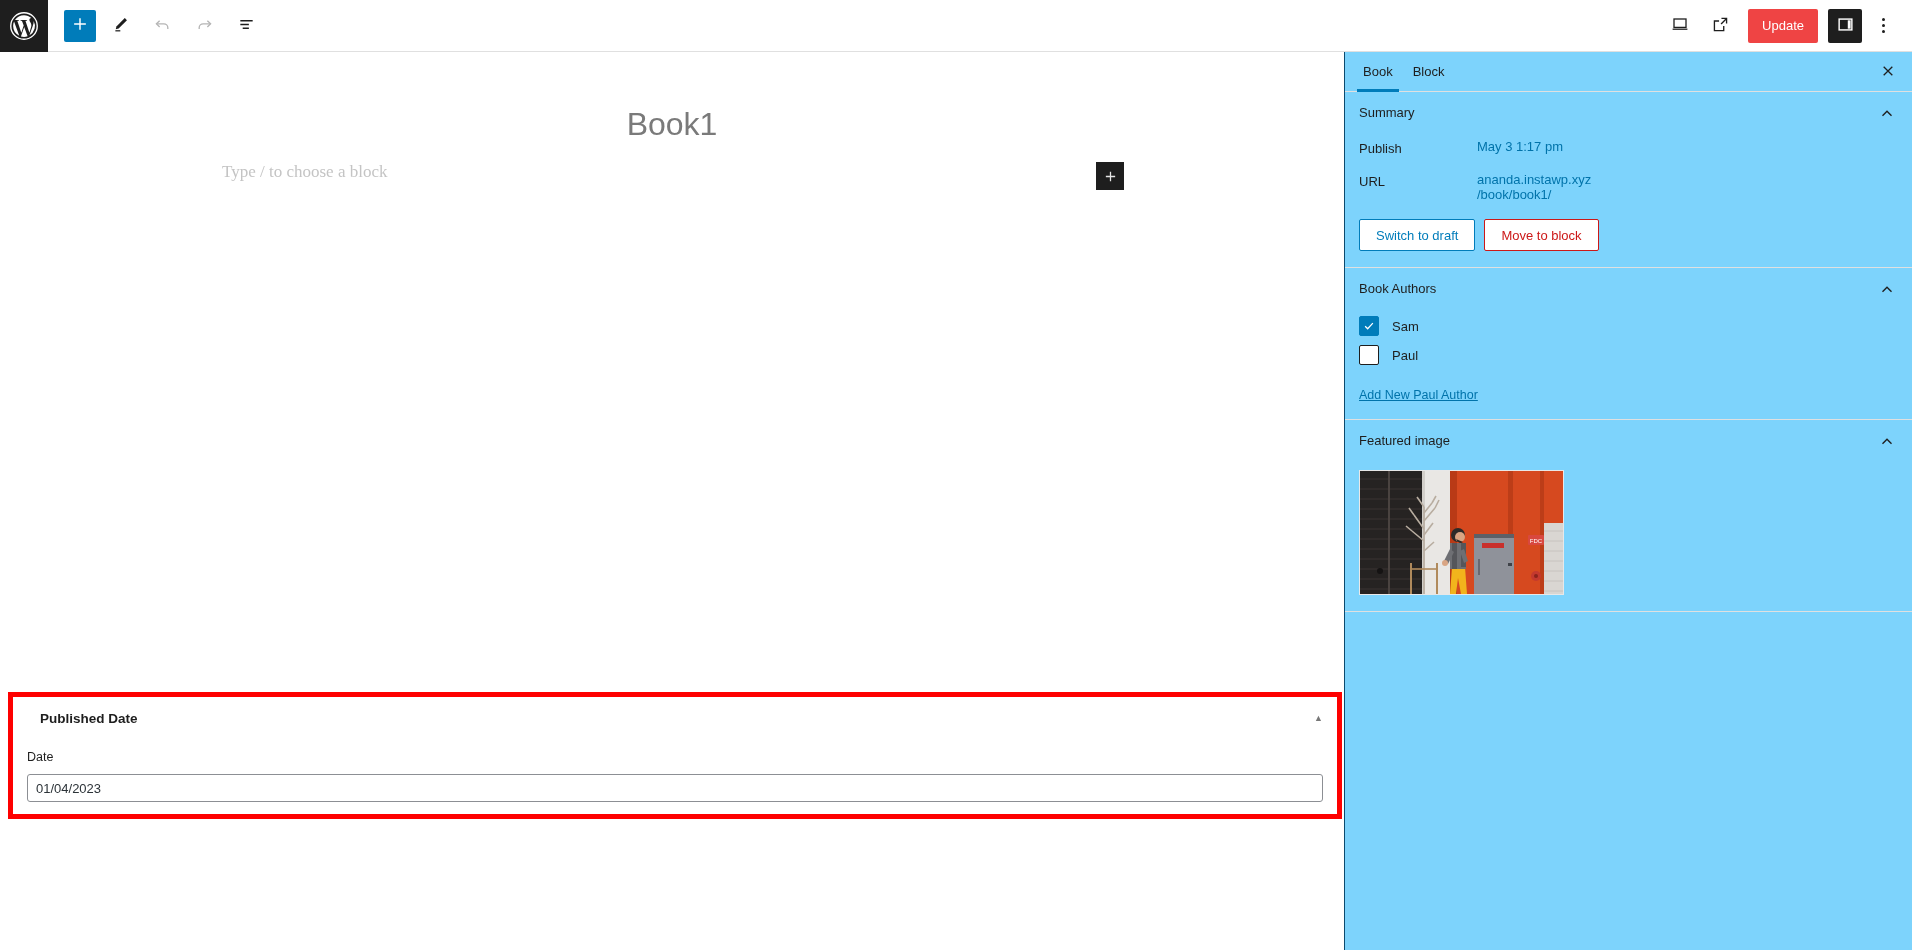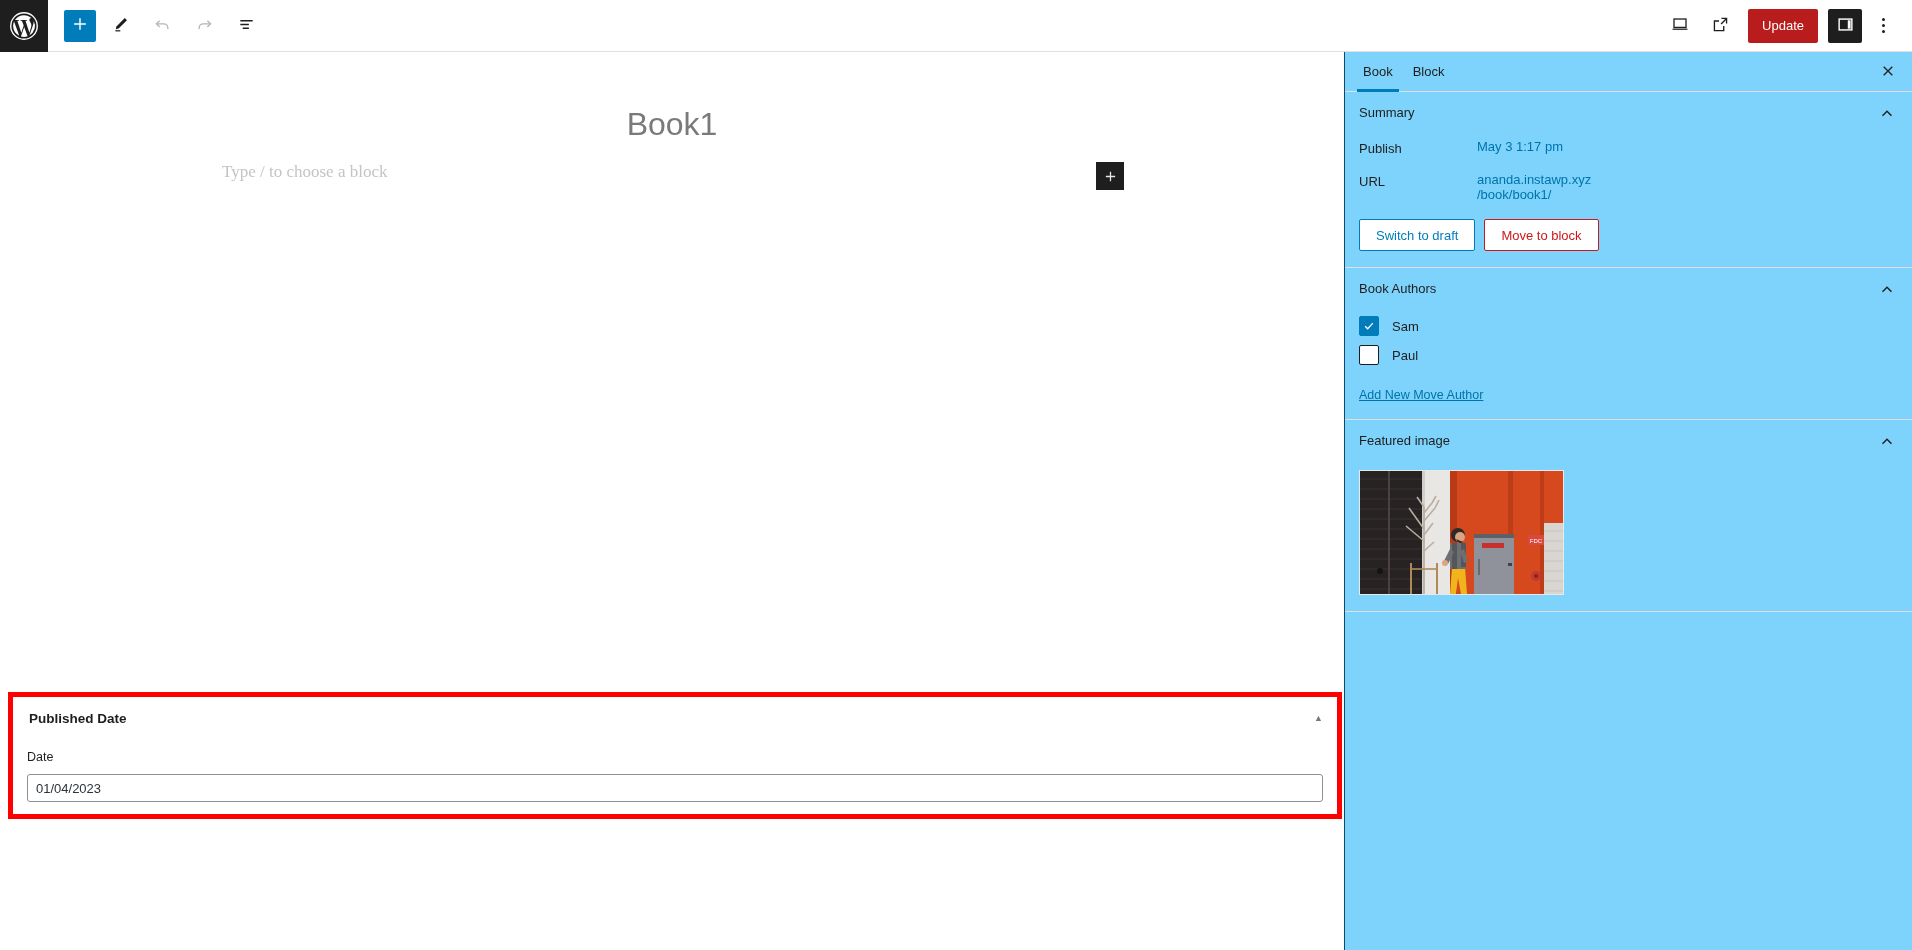--- a/index.html
+++ b/index.html
@@ -25,21 +25,21 @@
   .tb-left { display: flex; align-items: center; gap: 6px; padding-left: 16px; }
   .tb-btn {
     width: 36px; height: 36px; border: none; background: transparent;
     display: flex; align-items: center; justify-content: center;
     cursor: pointer; border-radius: 2px; padding: 0;
   }
   .tb-btn.primary-add { background: #007cba; border-radius: 2px; width: 32px; height: 32px; }
   .tb-spacer { flex: 1 1 auto; }
   .tb-right { display: flex; align-items: center; gap: 4px; padding-right: 12px; }
   .update-btn {
-    background: #b91c1c; color: #fff; border: none;
+    background: #ef4444; color: #fff; border: none;
     font-size: 13px; font-family: "Liberation Sans", sans-serif;
     padding: 0 14px; height: 34px; border-radius: 2px; cursor: pointer;
     margin: 0 6px; line-height: 34px;
   }
   .settings-toggle {
     width: 34px; height: 34px; background: #1e1e1e; border: none;
     display: flex; align-items: center; justify-content: center;
     border-radius: 2px; cursor: pointer; padding: 0;
   }
   .kebab { width: 34px; height: 34px; border: none; background: transparent;
@@ -69,21 +69,21 @@
   .inserter-square svg { display: block; }
 
   
   .metabox-wrap {
     position: absolute; left: 8px; top: 640px; width: 1334px;
     border: 5px solid #fe0000; background: #ffffff;
   }
   .metabox-inner { background: #fff; padding: 0; }
   .metabox-head {
     display: flex; align-items: center; justify-content: space-between;
-    padding: 14px 14px 12px 16px;
+    padding: 14px 14px 12px 27px;
   }
   .metabox-title { font-size: 13.5px; color: #1e1e1e; font-weight: 700;
                    font-family: "Liberation Sans", sans-serif; }
   .metabox-toggle { font-size: 9px; color: #787878; cursor: pointer; line-height: 1; }
   .metabox-body { padding: 12px 14px 12px 14px; }
   .field-label { font-size: 12.5px; color: #1e1e1e; margin-bottom: 10px; display: block; }
   .date-input {
     width: 100%; height: 28px; border: 1px solid #8c8f94; border-radius: 3px;
     padding: 0 8px; font-size: 13px; color: #2c3338;
     font-family: "Liberation Sans", sans-serif; background: #fff;
@@ -330,21 +330,21 @@
             <svg width="14" height="14" viewBox="0 0 20 20">
               <path d="M4.5 10.3l3.6 3.6 7.4-8" fill="none" stroke="#fff" stroke-width="1.8"></path>
             </svg>
           </span>
           <span class="cb-label">Sam</span>
         </div>
         <div class="check-row">
           <span class="cb"></span>
           <span class="cb-label">Paul</span>
         </div>
-        <span class="add-link">Add New Move Author</span>
+        <span class="add-link">Add New Paul Author</span>
       </div>
     </div>
 
     <div class="panel">
       <div class="panel-head">
         <span class="panel-title">Featured image</span>
         <span class="chev">
           <svg width="18" height="18" viewBox="0 0 20 20">
             <path d="M5 12l5-5 5 5" fill="none" stroke="#1e1e1e" stroke-width="1.5"></path>
           </svg>

